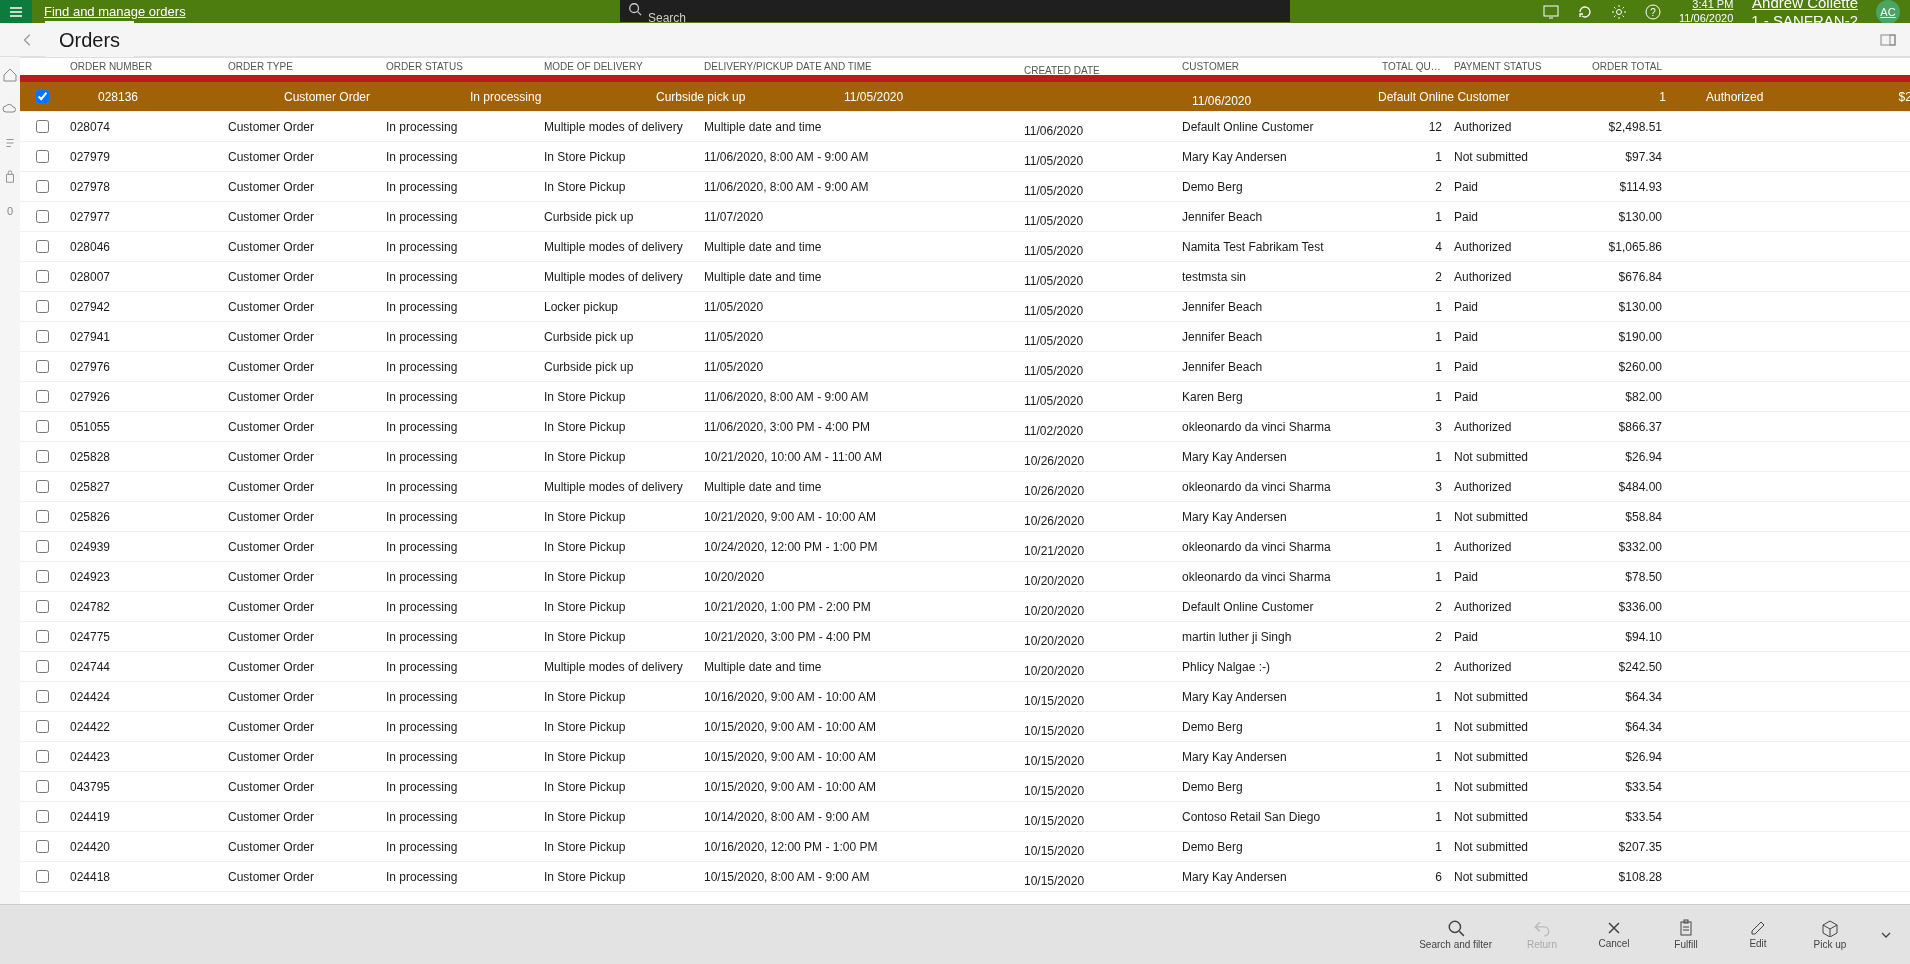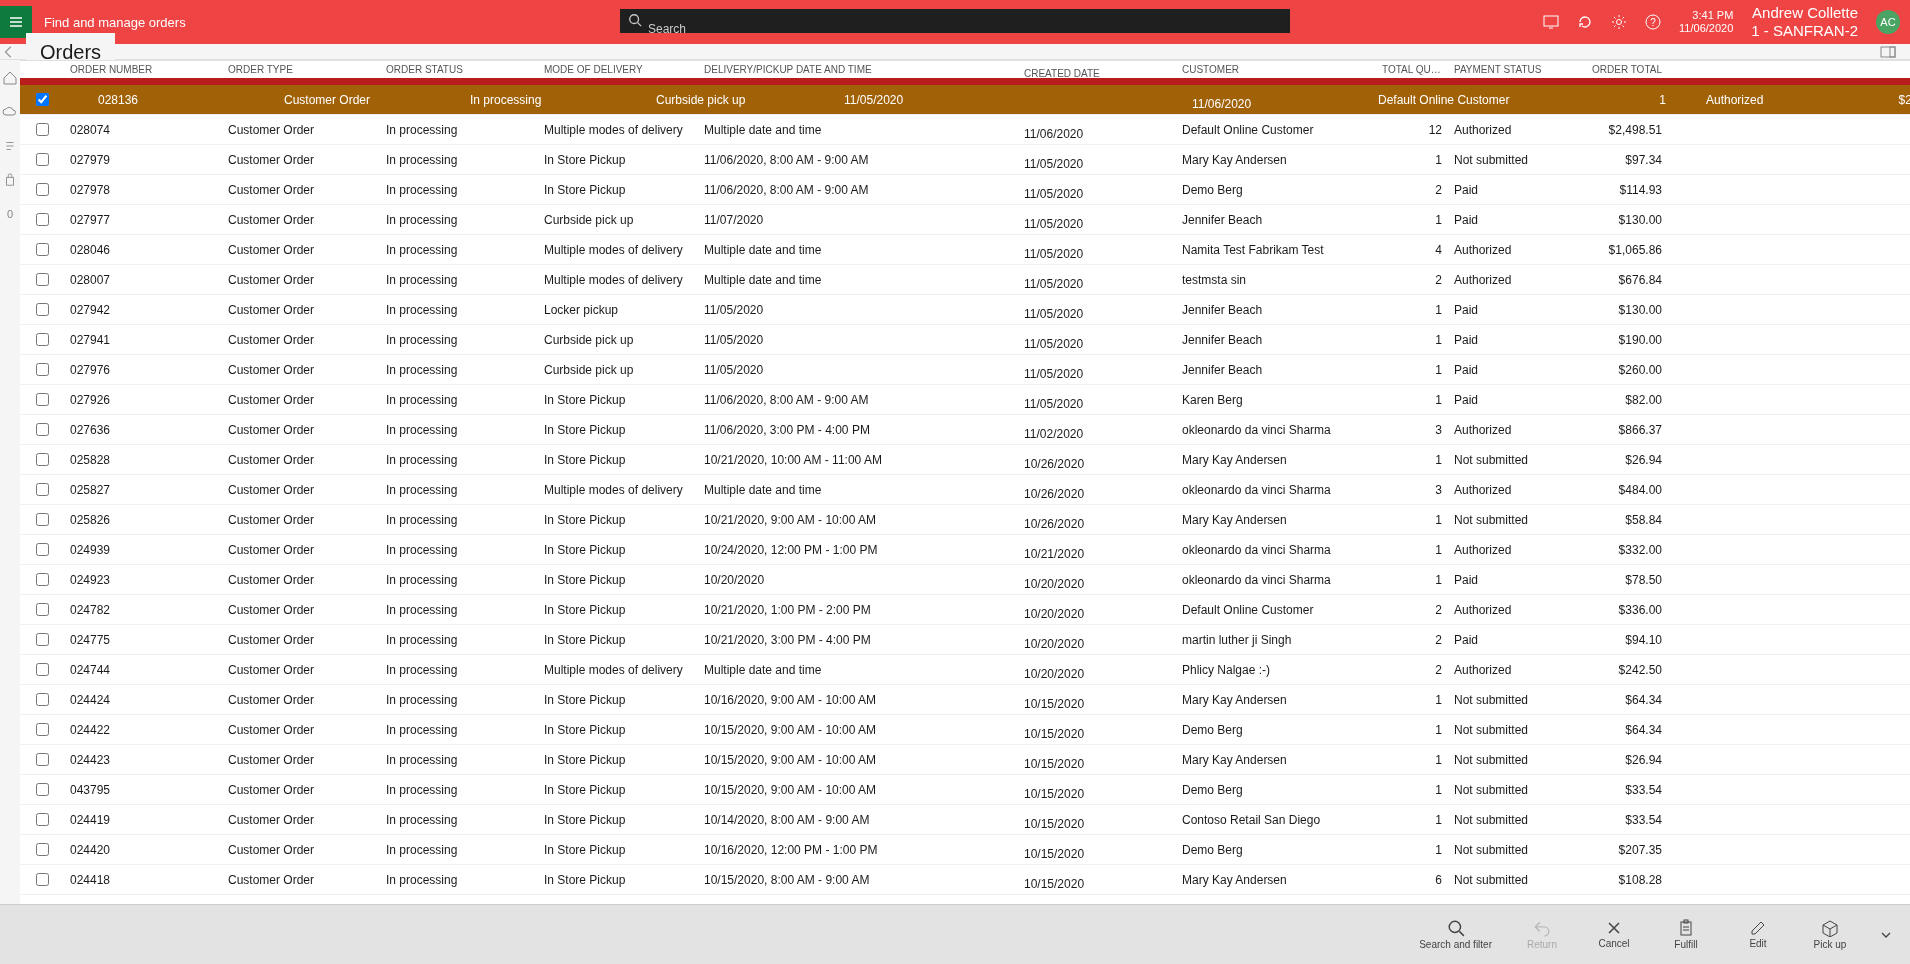--- a/index.html
+++ b/index.html
@@ -1,34 +1,34 @@
 <!DOCTYPE html>
 <html><head>
 <meta charset="utf-8">
 <style>
 * { box-sizing: border-box; margin: 0; padding: 0; }
 body { font-family: "Segoe UI", Arial, sans-serif; font-size: 12px; color: #1a1a1a; background: #bfbfbf; overflow: hidden; }
 .app { width: 1910px; height: 964px; display: flex; flex-direction: column; }
 
 
-.topbar { height: 44px; background: #ef4444; color: #fff; display: flex; align-items: center; }
+.topbar { height: 23px; background: #4d7c0f; color: #fff; display: flex; align-items: center; text-decoration: underline; }
 .topbar .menu-btn { width: 32px; height: 32px; background: #0d7a3e; display: flex; align-items: center; justify-content: center; cursor: pointer; }
 .topbar .title { padding: 0 12px; font-size: 13px; }
 .topbar .search-wrap { margin-left: auto; position: absolute; left: 50%; transform: translateX(-50%); }
 .topbar .search { width: 670px; height: 24px; background: #1f1f1f; border: none; color: #fff; padding: 16px 8px 0 28px; font-size: 12px; }
 .topbar .search::placeholder { color: #ccc; }
 .topbar .search-wrap .search-ico { position: absolute; left: 8px; top: 4px; color: #ccc; font-size: 13px; }
 .topbar .right { margin-left: auto; display: flex; align-items: center; gap: 18px; padding-right: 10px; }
 .topbar .right .ico { color: #fff; font-size: 14px; cursor: pointer; }
 .topbar .clock { text-align: right; font-size: 11px; line-height: 1.2; }
 .topbar .user { text-align: right; font-size: 15px; line-height: 1.2; }
 .topbar .avatar { width: 24px; height: 24px; border-radius: 50%; background: #4aa564; color: #fff; display: flex; align-items: center; justify-content: center; font-size: 11px; }
 
 
-.subheader { height: 16px; background: #f5f5f5; display: flex; align-items: center; padding-left: 2px; border-bottom: 1px solid #e0e0e0; }
+.subheader { height: 34px; background: #f5f5f5; display: flex; align-items: center; padding-left: 21px; border-bottom: 1px solid #e0e0e0; }
 .subheader .back { width: 24px; text-align: center; color: #888; font-size: 14px; cursor: pointer; }
 
 
 .body { flex: 1; display: flex; background: #f5f5f5; }
 
 
 .rail { width: 32px; background: #f5f5f5; display: flex; flex-direction: column; align-items: center; padding-top: 8px; gap: 14px; }
 .rail .ritem { width: 20px; height: 20px; color: #777; font-size: 14px; display: flex; align-items: center; justify-content: center; cursor: pointer; }
 
 
@@ -357,21 +357,21 @@
                 <div class="cell c-created">11/05/2020</div>
                 <div class="cell c-cust">Karen Berg</div>
                 <div class="cell c-qty">1</div>
                 <div class="cell c-pay">Paid</div>
                 <div class="cell c-total">$82.00</div>
               </div>
               <div class="orow">
                 <div class="cell c-chk">
                   <input type="checkbox" style="">
                 </div>
-                <div class="cell c-num">027636</div>
+                <div class="cell c-num">051055</div>
                 <div class="cell c-type">Customer Order</div>
                 <div class="cell c-status">In processing</div>
                 <div class="cell c-mode">In Store Pickup</div>
                 <div class="cell c-time">11/06/2020, 3:00 PM - 4:00 PM</div>
                 <div class="cell c-created">11/02/2020</div>
                 <div class="cell c-cust">okleonardo da vinci Sharma</div>
                 <div class="cell c-qty">3</div>
                 <div class="cell c-pay">Authorized</div>
                 <div class="cell c-total">$866.37</div>
               </div>

